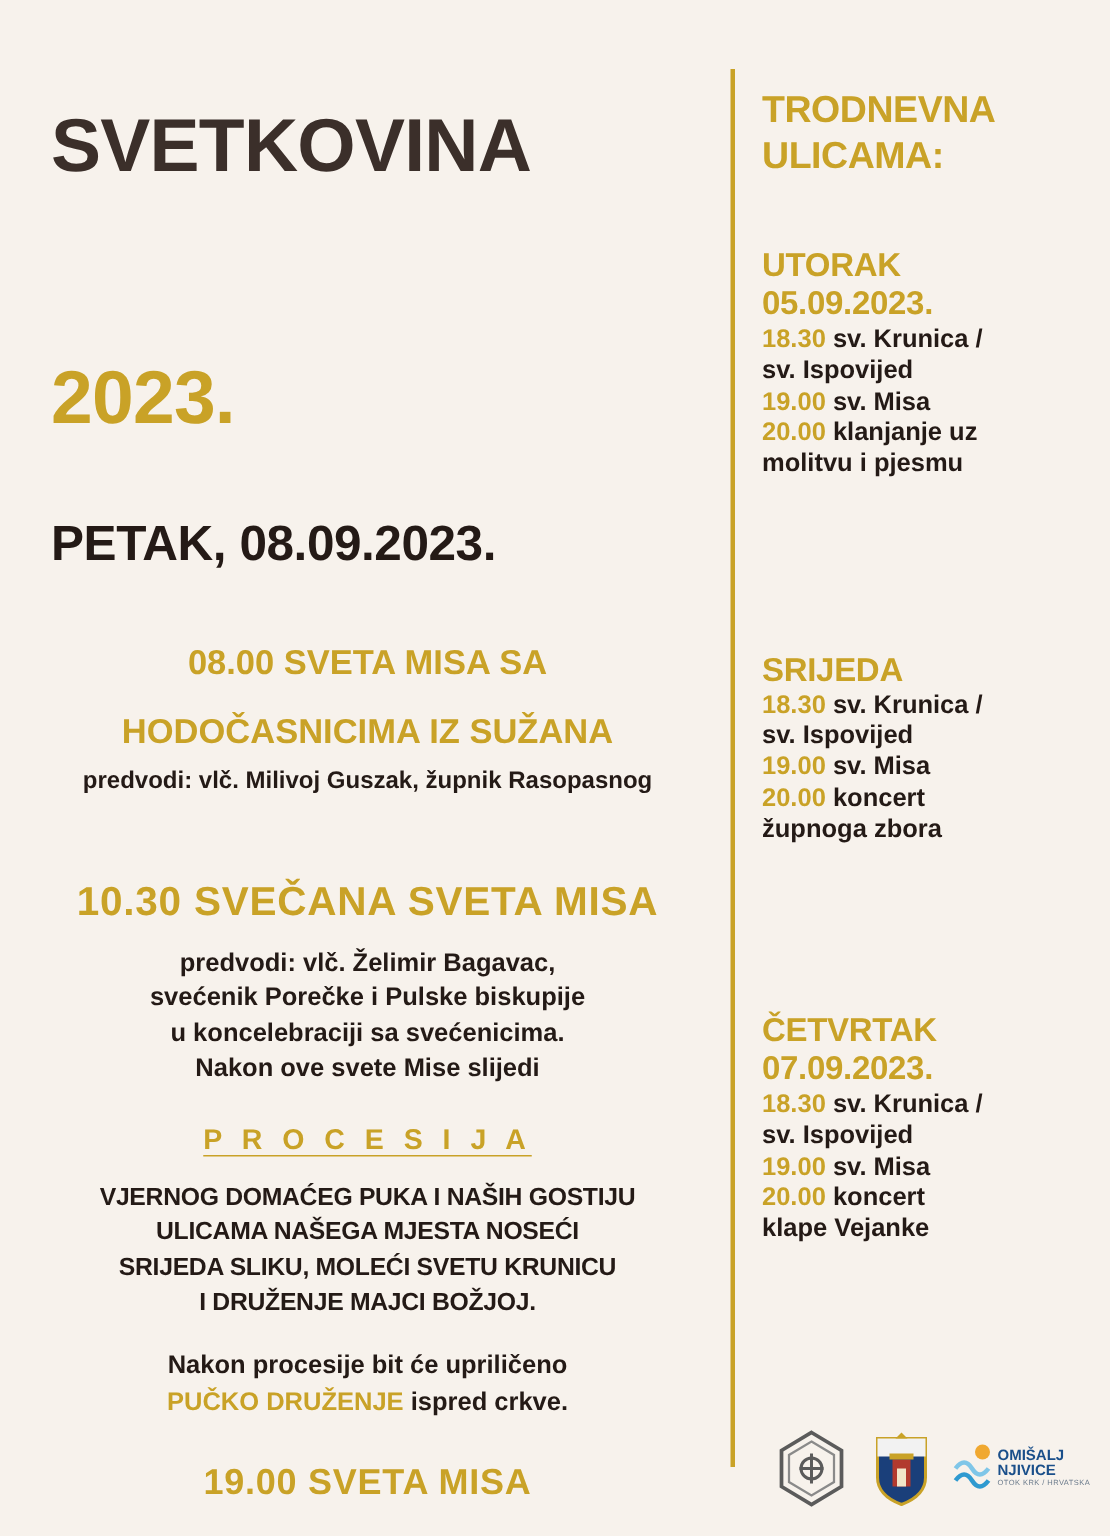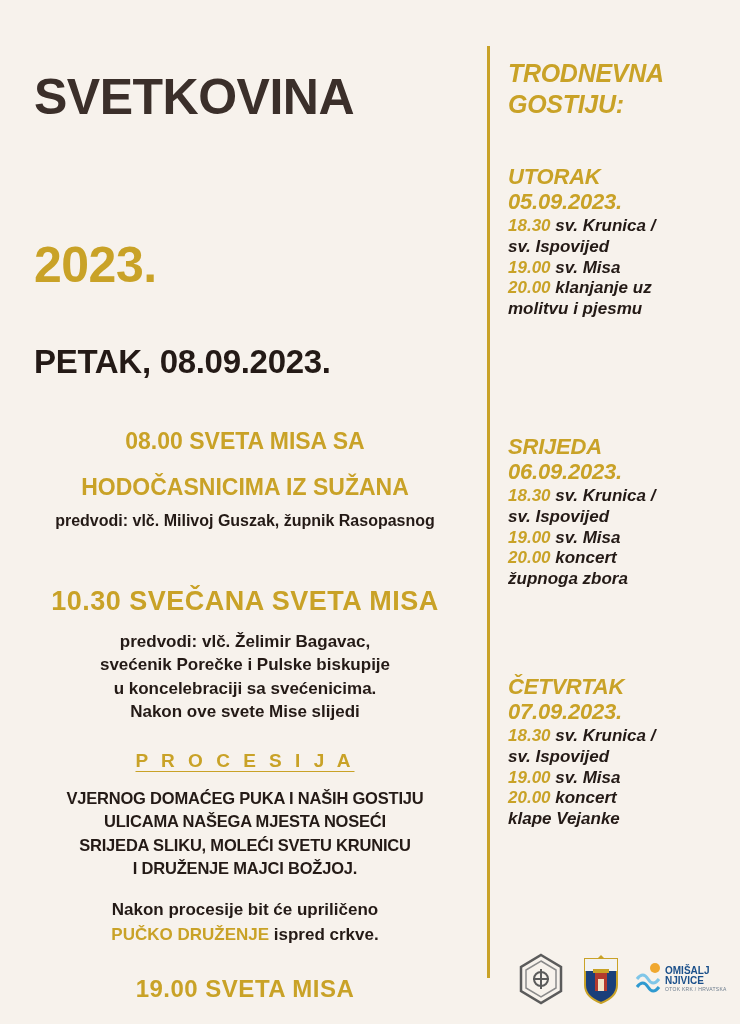--- a/index.html
+++ b/index.html
@@ -160,21 +160,20 @@
     letter-spacing: 0.5px;
   }
 
   
   .right {
     position: absolute;
     left: 508px;
     top: 0;
     width: 232px;
     height: 728px;
-    font-style: italic;
   }
   .r-head {
     position: absolute;
     left: 0;
     top: 58px;
     font-size: 25px;
     font-weight: bold;
     color: #c9a227;
     line-height: 1.25;
     letter-spacing: -0.3px;
@@ -283,36 +282,35 @@
 
     <div class="block-centered after-line1">Nakon procesije bit će upriličeno</div>
     <div class="block-centered after-line2"><span class="gold">PUČKO DRUŽENJE</span><span> ispred crkve.</span></div>
 
     <div class="block-centered ev3">19.00  SVETA  MISA</div>
   </div>
 
   <div class="right">
     <div class="r-head">
       <div>TRODNEVNA</div>
-      <div>GOSTIJU:</div>
+      <div>ULICAMA:</div>
     </div>
 
     <div class="prep-group g1">
       <div class="g-day">UTORAK</div>
       <div class="g-date">05.09.2023.</div>
       <div class="g-line"><span class="t">18.30</span><span> sv. Krunica /</span></div>
       <div class="g-line"><span class="t"></span><span>sv. Ispovijed</span></div>
       <div class="g-line"><span class="t">19.00</span><span> sv. Misa</span></div>
       <div class="g-line"><span class="t">20.00</span><span> klanjanje uz</span></div>
       <div class="g-line"><span class="t"></span><span>molitvu i pjesmu</span></div>
     </div>
 
     <div class="prep-group g2">
       <div class="g-day">SRIJEDA</div>
-      <div class="g-date">06.09.2023.</div>
       <div class="g-line"><span class="t">18.30</span><span> sv. Krunica /</span></div>
       <div class="g-line"><span class="t"></span><span>sv. Ispovijed</span></div>
       <div class="g-line"><span class="t">19.00</span><span> sv. Misa</span></div>
       <div class="g-line"><span class="t">20.00</span><span> koncert</span></div>
       <div class="g-line"><span class="t"></span><span>župnoga zbora</span></div>
     </div>
 
     <div class="prep-group g3">
       <div class="g-day">ČETVRTAK</div>
       <div class="g-date">07.09.2023.</div>

